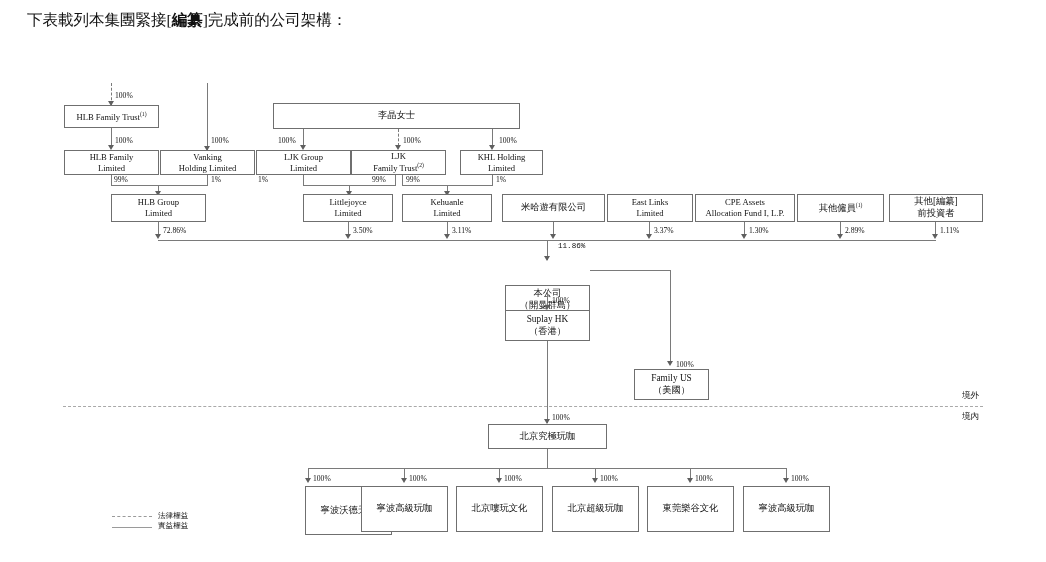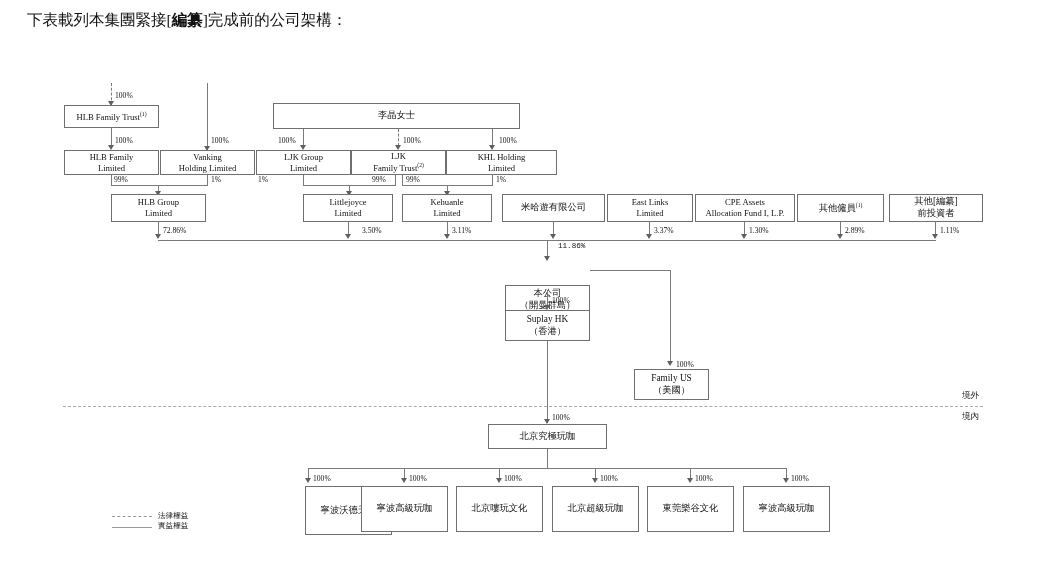--- a/index.html
+++ b/index.html
@@ -106,21 +106,21 @@
       <span>LJK Group</span><br><span>Limited</span>
     </span>
   </div>
 
   <div class="box" style="left:351px;top:150px;width:95px;height:25px;">
     <span>
       <span>LJK</span><br><span>Family Trust</span><span class="sup">(2)</span>
     </span>
   </div>
 
-  <div class="box" style="left:446px;top:150px;width:111px;height:25px;">
+  <div class="box" style="left:460px;top:150px;width:83px;height:25px;">
     <span>
       <span>KHL Holding</span><br><span>Limited</span>
     </span>
   </div>
 
   <div class="vl" style="left:111px;top:175px;height:10px;"></div>
   <div class="vl" style="left:207px;top:175px;height:10px;"></div>
   <div class="hl" style="left:111px;top:185px;width:97px;"></div>
   <div class="vl" style="left:158px;top:185px;height:8px;"></div>
   <div class="arw" style="left:155px;top:191px;"></div>
@@ -186,21 +186,21 @@
       <span>其他[編纂]</span><br><span>前投資者</span>
     </span>
   </div>
 
   <div class="vl" style="left:158px;top:222px;height:14px;"></div>
   <div class="arw" style="left:155px;top:234px;"></div>
   <div class="pct" style="left:163px;top:226px;">72.86%</div>
 
   <div class="vl" style="left:348px;top:222px;height:14px;"></div>
   <div class="arw" style="left:345px;top:234px;"></div>
-  <div class="pct" style="left:362px;top:226px;">3.50%</div>
+  <div class="pct" style="left:353px;top:226px;">3.50%</div>
 
   <div class="vl" style="left:447px;top:222px;height:14px;"></div>
   <div class="arw" style="left:444px;top:234px;"></div>
   <div class="pct" style="left:452px;top:226px;">3.11%</div>
 
   <div class="vl" style="left:553px;top:222px;height:14px;"></div>
   <div class="arw" style="left:550px;top:234px;"></div>
   <div class="pct" style="left:558px;top:242px;font-family:Liberation Mono, monospace;">11.86%</div>
 
   <div class="vl" style="left:649px;top:222px;height:14px;"></div>

